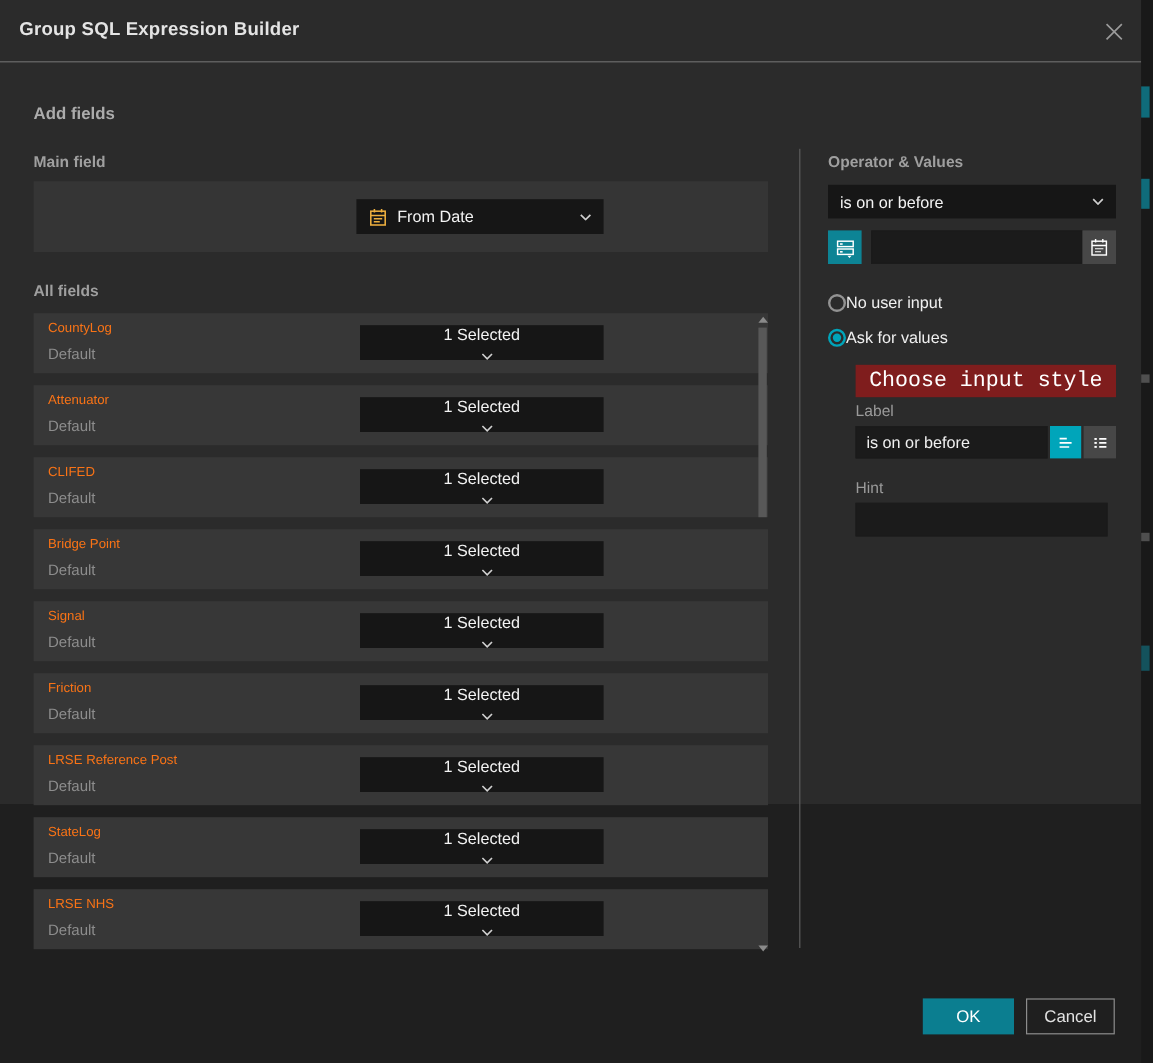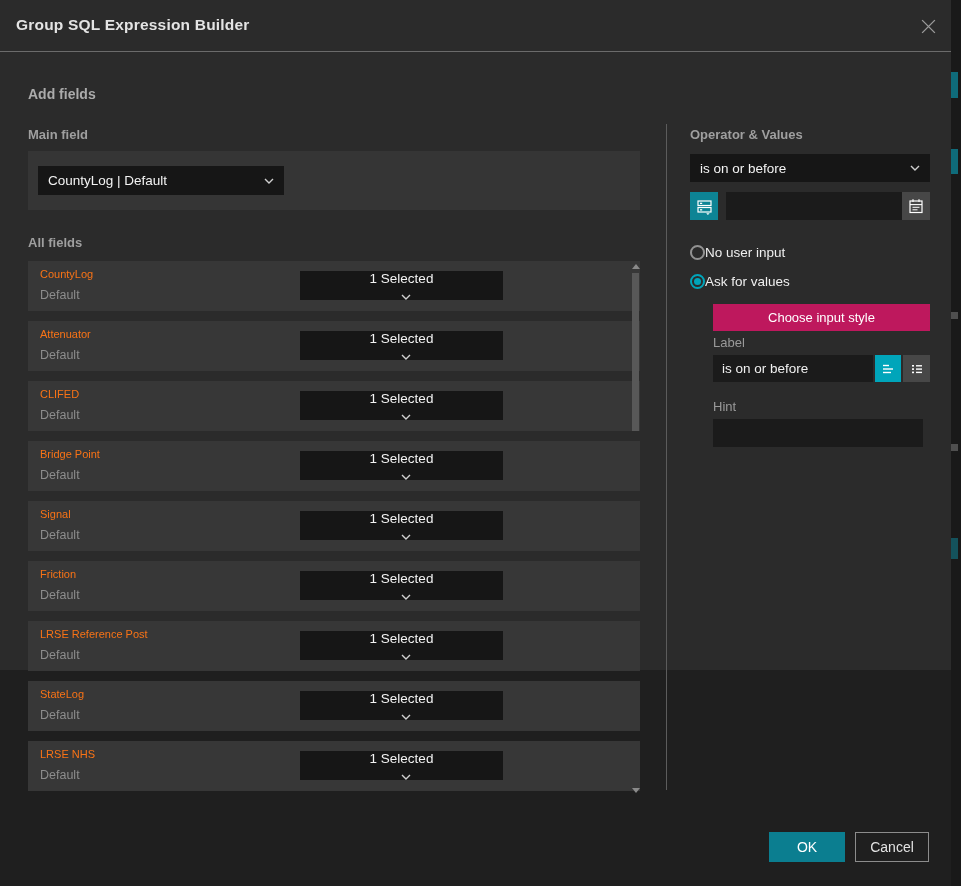--- a/index.html
+++ b/index.html
@@ -80,22 +80,22 @@
     width:15px; height:15px; border-radius:50%;
     border:2px solid #929292; background:transparent; flex:0 0 auto;
   }
   .radio.sel-on { border-color:#00a5ba; position:relative; }
   .radio.sel-on::after {
     content:""; position:absolute; left:2px; top:2px; right:2px; bottom:2px;
     border-radius:50%; background:#00a5ba;
   }
   .radio-label { font-size:13.5px; color:#efefef; }
   .teal-button {
-    position:absolute; background:#be185d; color:#fff; border:none; cursor:pointer;
-    font-size:13px; font-family:Liberation Sans, sans-serif;
+    position:absolute; background:#7f1d1d; color:#fff; border:none; cursor:pointer;
+    font-size:18px; font-family:Liberation Mono, monospace;
     display:flex; align-items:center; justify-content:center;
   }
   .caption { position:absolute; font-size:13px; color:#9a9a9a; }
   
   .ok-button {
     position:absolute; left:769px; top:832px; width:76px; height:30px;
     background:#0b7e90; border:none; color:#fff; font-size:14px; cursor:pointer;
     font-family:"Liberation Sans", sans-serif;
   }
   .cancel-button {
@@ -119,22 +119,30 @@
         <svg width="17" height="17" viewBox="0 0 16 16">
           <path d="M2 2 L14 14 M14 2 L2 14" stroke="#9a9a9a" stroke-width="1.3" fill="none"></path>
         </svg>
       </div>
     </div>
 
     <div class="sec-heading" style="left:28px; top:86px;">Add fields</div>
     <div class="sub-heading" style="left:28px; top:127px;text-align:center;">Main field</div>
 
     <div class="main-row">
-      <div class="sel" style="left:10px; top:15px; width:246px; height:29px;">
-        <span class="sel-text">CountyLog | Default</span>
+      <div class="sel" style="left:269px; top:15px; width:206px; height:29px;">
+        <svg style="margin-right:8px;" width="16" height="16" viewBox="0 0 16 16">
+          <rect x="2" y="3" width="12" height="11.5" fill="none" stroke="#edaf3f" stroke-width="1.3"></rect>
+          <line x1="2" y1="6.6" x2="14" y2="6.6" stroke="#edaf3f" stroke-width="1.2"></line>
+          <line x1="5" y1="1.2" x2="5" y2="4" stroke="#edaf3f" stroke-width="1.3"></line>
+          <line x1="11" y1="1.2" x2="11" y2="4" stroke="#edaf3f" stroke-width="1.3"></line>
+          <line x1="4.5" y1="9.3" x2="11.5" y2="9.3" stroke="#edaf3f" stroke-width="1.1"></line>
+          <line x1="4.5" y1="11.8" x2="9.5" y2="11.8" stroke="#edaf3f" stroke-width="1.1"></line>
+        </svg>
+        <span class="sel-text">From Date</span>
         <svg class="chev" width="10" height="6" viewBox="0 0 10 6">
             <path d="M1 1l4 4 4-4" stroke="#cfcfcf" stroke-width="1.4" fill="none"></path>
           </svg>
       </div>
     </div>
 
     <div class="sub-heading" style="left:28px; top:235px;">All fields</div>
 
     <div class="fields-list" id="fields-list">
   <div class="field-row">

